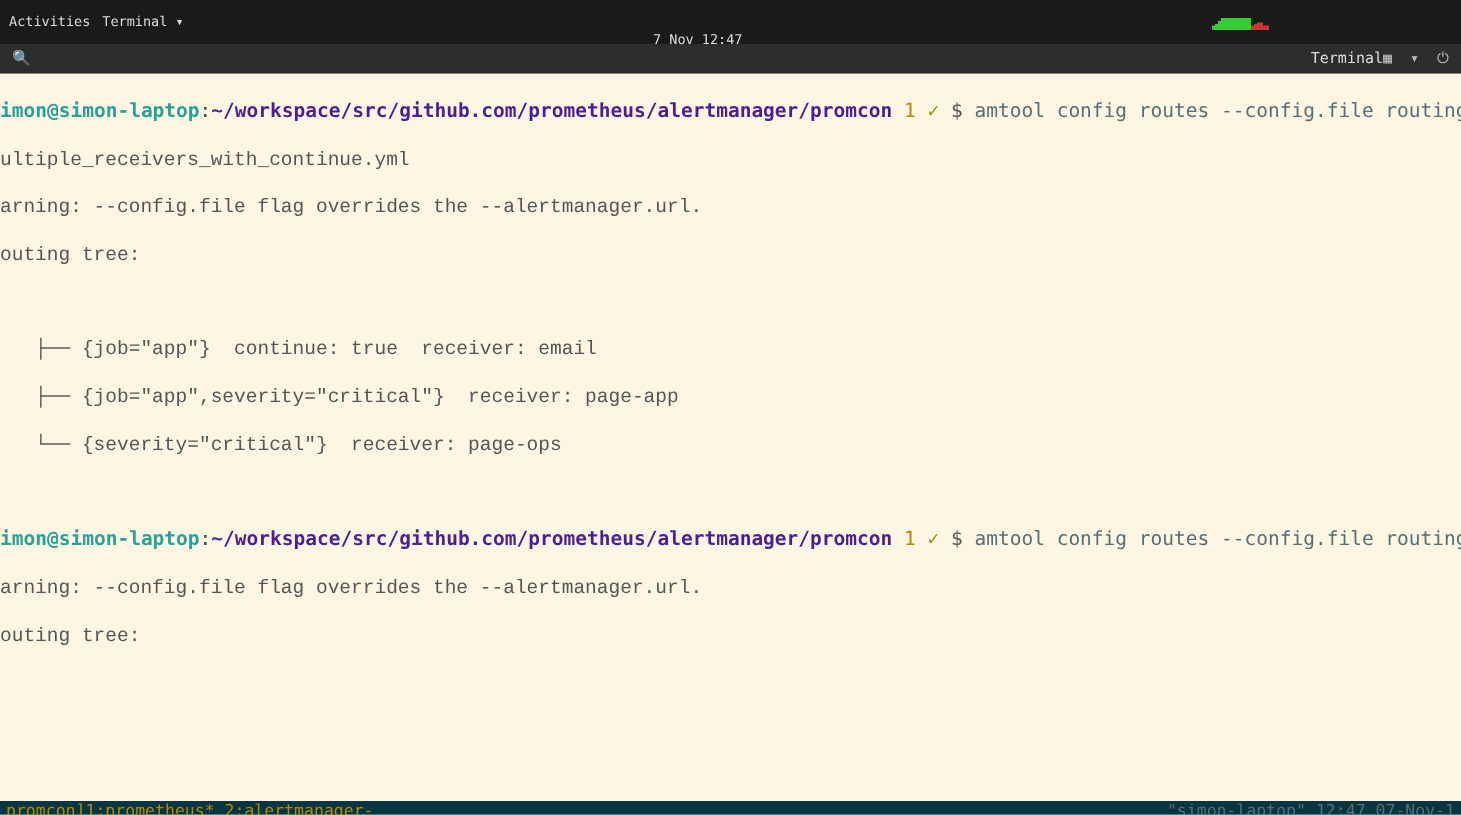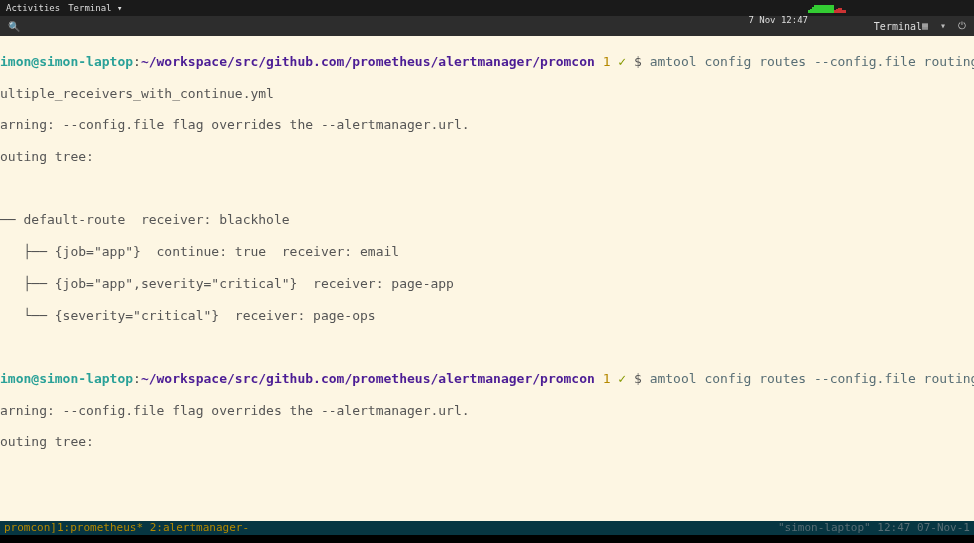--- a/index.html
+++ b/index.html
@@ -1,40 +1,40 @@
 <!DOCTYPE html>
 <html><head>
   <meta charset="utf-8">
   <style>
     * { margin: 0; padding: 0; box-sizing: border-box; }
     body { width: 974px; height: 543px; font-family: monospace; font-size: 13px; overflow: hidden; background: #000; }
     
-    .topbar { height: 16px; background: #1a1a1a; color: #ddd; display: flex; align-items: center; padding: 0 6px; font-size: 9px; }
+    .topbar { height: 29px; background: #1a1a1a; color: #ddd; display: flex; align-items: center; padding: 0 6px; font-size: 9px; }
     .topbar-left { display: flex; gap: 8px; }
     .topbar-left span { cursor: pointer; }
-    .topbar-center { flex: 1; text-align: right; margin-top: 24px; }
+    .topbar-center { flex: 1; text-align: center; margin-top: 24px; }
     .topbar-graph { width: 160px; height: 10px; display: flex; align-items: flex-end; gap: 0; }
     .graph-bar { width: 2px; background: #3c3; }
     .graph-bar.r { background: #c33; }
     .graph-bar.g { background: #3c3; }
     
     .winheader { height: 20px; background: #2d2d2d; color: #ddd; display: flex; align-items: center; padding: 0 8px; font-size: 10px; }
     .winheader-search { width: 14px; color: #bbb; }
     .winheader-title { flex: 1; text-align: right; }
     .winheader-controls { display: flex; gap: 12px; color: #bbb; }
     
     .term { height: 499px; background: #fdf6e3; color: #444; padding: 2px 0; line-height: 1.22; white-space: pre; overflow: hidden; position: relative; }
     .line { display: block; }
     .user { color: #2aa198; font-weight: bold; text-align: right; }
     .path { color: #4c1d95; font-weight: bold; }
     .gitmark { color: #b58900; }
     .tick { color: #859900; }
     .dollar { color: #555; }
     .cmd { color: #586e75; }
-    .out { color: #555; }
+    .out { color: #555; font-family: Liberation Mono, monospace; }
     
     .statusbar { position: absolute; bottom: 0; left: 0; right: 0; height: 14px; background: #073642; color: #b58900; font-size: 11px; display: flex; align-items: center; padding: 0 4px; }
     .statusbar-left { color: #b58900; }
     .statusbar-center { flex: 1; color: #b58900; }
     .statusbar-right { color: #888; }
     .sb-dim { color: #586e75; }
   </style>
 </head>
 <body>
 
@@ -76,21 +76,20 @@
     <span>⏻</span>
   </div>
 </div>
 
 <div class="term">
 <span class="line"><span class="user">imon@simon-laptop</span><span>:</span><span class="path">~/workspace/src/github.com/prometheus/alertmanager/promcon</span> <span class="gitmark">1</span> <span class="tick">✓</span> <span class="dollar">$</span> <span class="cmd">amtool config routes --config.file routing_</span></span>
 <span class="line out">ultiple_receivers_with_continue.yml</span>
 <span class="line out">arning: --config.file flag overrides the --alertmanager.url.</span>
 <span class="line out">outing tree:</span>
 <span class="line"> </span>
-<span class="line out">── default-route  receiver: blackhole</span>
 <span class="line out">   ├── {job="app"}  continue: true  receiver: email</span>
 <span class="line out">   ├── {job="app",severity="critical"}  receiver: page-app</span>
 <span class="line out">   └── {severity="critical"}  receiver: page-ops</span>
 <span class="line"> </span>
 <span class="line"><span class="user">imon@simon-laptop</span><span>:</span><span class="path">~/workspace/src/github.com/prometheus/alertmanager/promcon</span> <span class="gitmark">1</span> <span class="tick">✓</span> <span class="dollar">$</span> <span class="cmd">amtool config routes --config.file routing_</span></span>
 <span class="line out">arning: --config.file flag overrides the --alertmanager.url.</span>
 <span class="line out">outing tree:</span>
 <span class="line"> </span>
 
 

